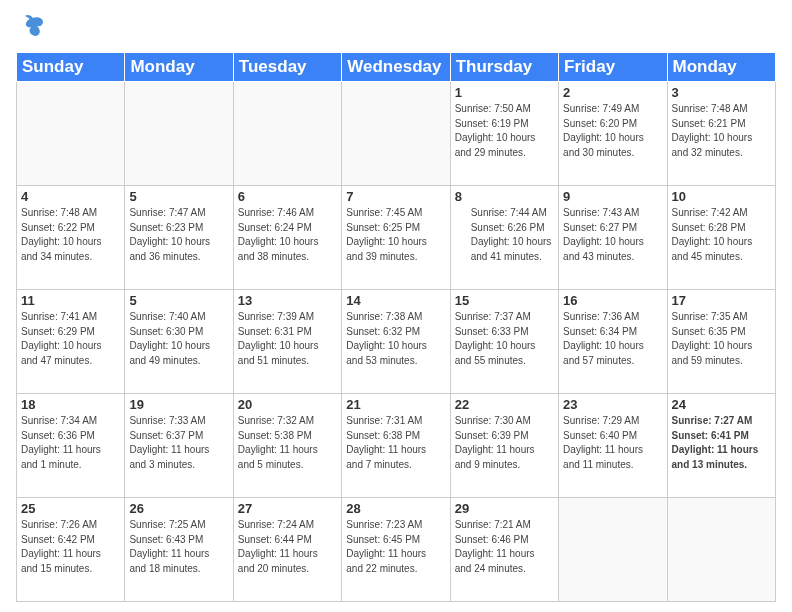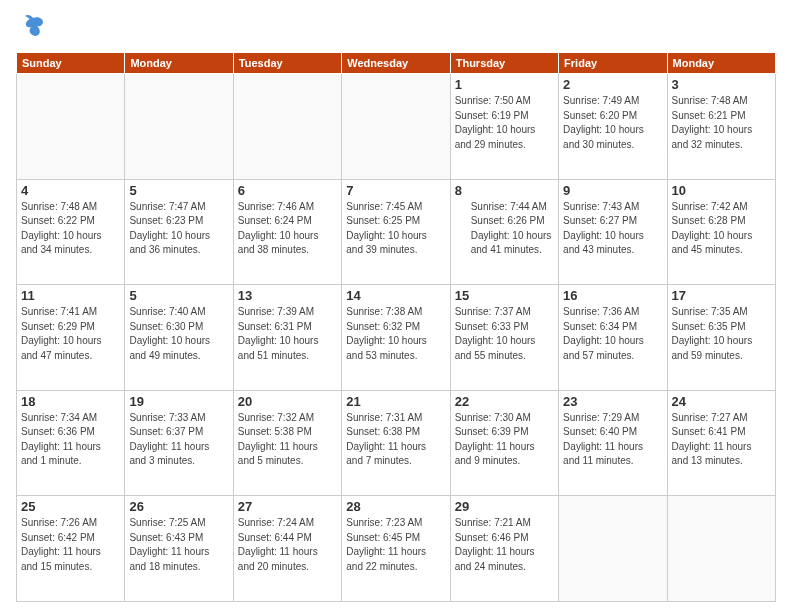--- a/index.html
+++ b/index.html
@@ -36,23 +36,23 @@
       font-size: 15px;
       color: #555;
     }
     .calendar-table {
       width: 100%;
       border-collapse: collapse;
       flex: 1;
       table-layout: fixed;
     }
     .calendar-table th {
-      background-color: #c2410c;
+      background-color: #3b82f6;
       color: #fff;
-      font-size: 11px;
+      font-size: 17px;
       font-weight: bold;
       padding: 4px 5px;
       text-align: left;
       border: 1px solid #fff;
     }
     .calendar-table td {
       border: 1px solid #ccc;
       vertical-align: top;
       padding: 3px 4px;
       font-size: 9.5px;
@@ -295,21 +295,21 @@
           </td>
           <td>
             <span class="day-number">23</span>
             <div class="day-info" style="white-space: pre-line;">Sunrise: 7:29 AM
 Sunset: 6:40 PM
 Daylight: 11 hours
 and 11 minutes.</div>
           </td>
           <td>
             <span class="day-number">24</span>
-            <div class="day-info" style="white-space: pre-line;">Sunrise: 7:27 AM
+            <div class="day-info" style="white-space: pre-line; font-weight: bold;">Sunrise: 7:27 AM
 Sunset: 6:41 PM
 Daylight: 11 hours
 and 13 minutes.</div>
           </td>
         </tr>
         <tr>
           <td>
             <span class="day-number">25</span>
             <div class="day-info" style="white-space: pre-line;">Sunrise: 7:26 AM
 Sunset: 6:42 PM

